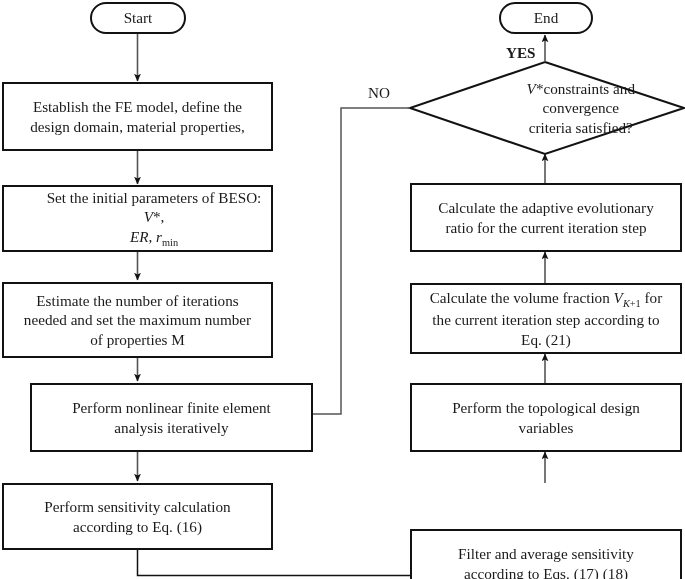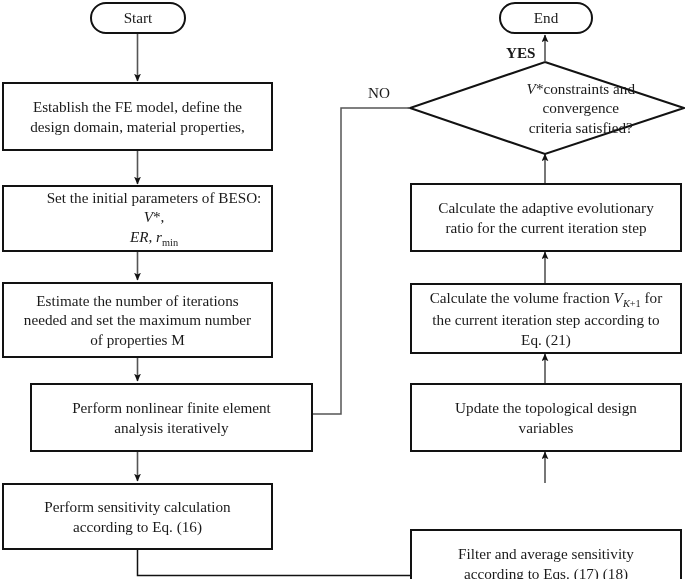--- a/index.html
+++ b/index.html
@@ -153,21 +153,21 @@
   <div class="node proc" style="left:410px; top:283px; width:272px; height:71px;">
     <div>
       Calculate the volume fraction <i class="it">V</i><sub class="it-sub">K</sub><sub>+1</sub> for<br>
       the current iteration step according to<br>
       Eq. (21)
     </div>
   </div>
 
   <div class="node proc" style="left:410px; top:383px; width:272px; height:69px;">
     <div>
-      <span>Update the topological design</span><br>
+      <span>Perform the topological design</span><br>
       <span>variables</span>
     </div>
   </div>
 
   <div class="node proc" style="left:410px; top:483px; width:272px; height:69px;margin-top:46px;">
     <div>
       <span>Filter and average sensitivity</span><br>
       <span>according to Eqs. (17) (18)</span>
     </div>
   </div>

